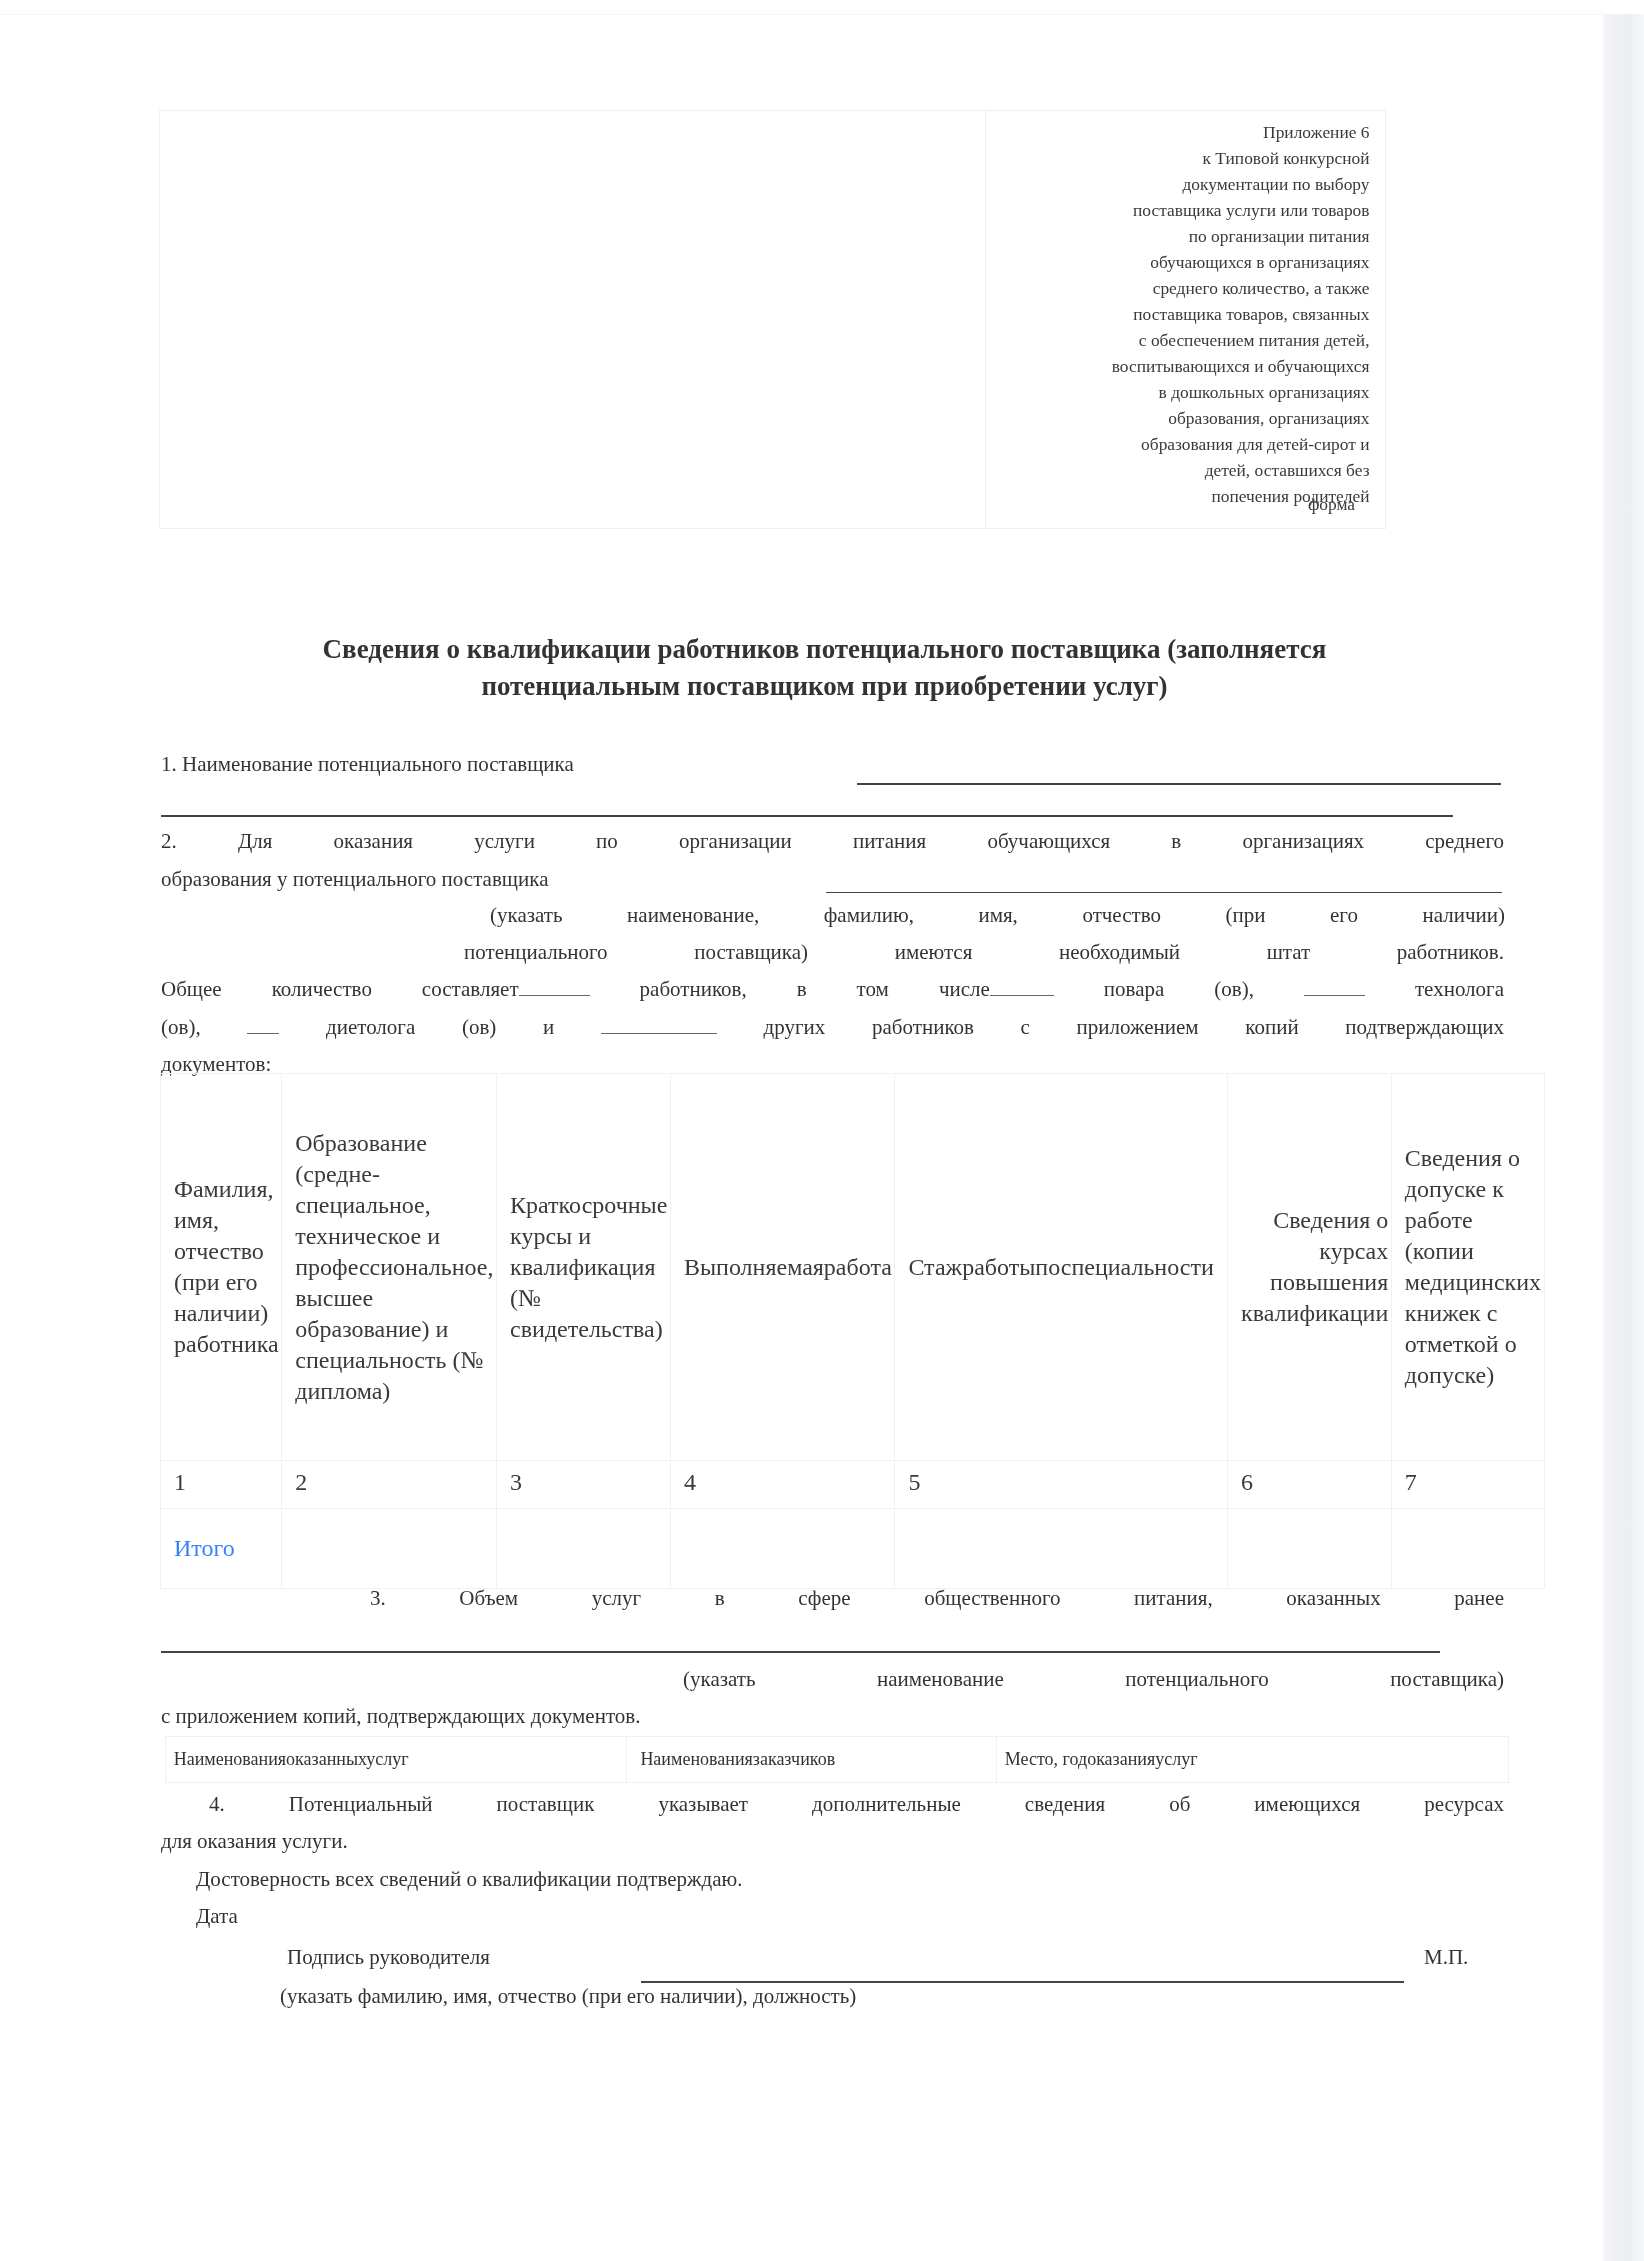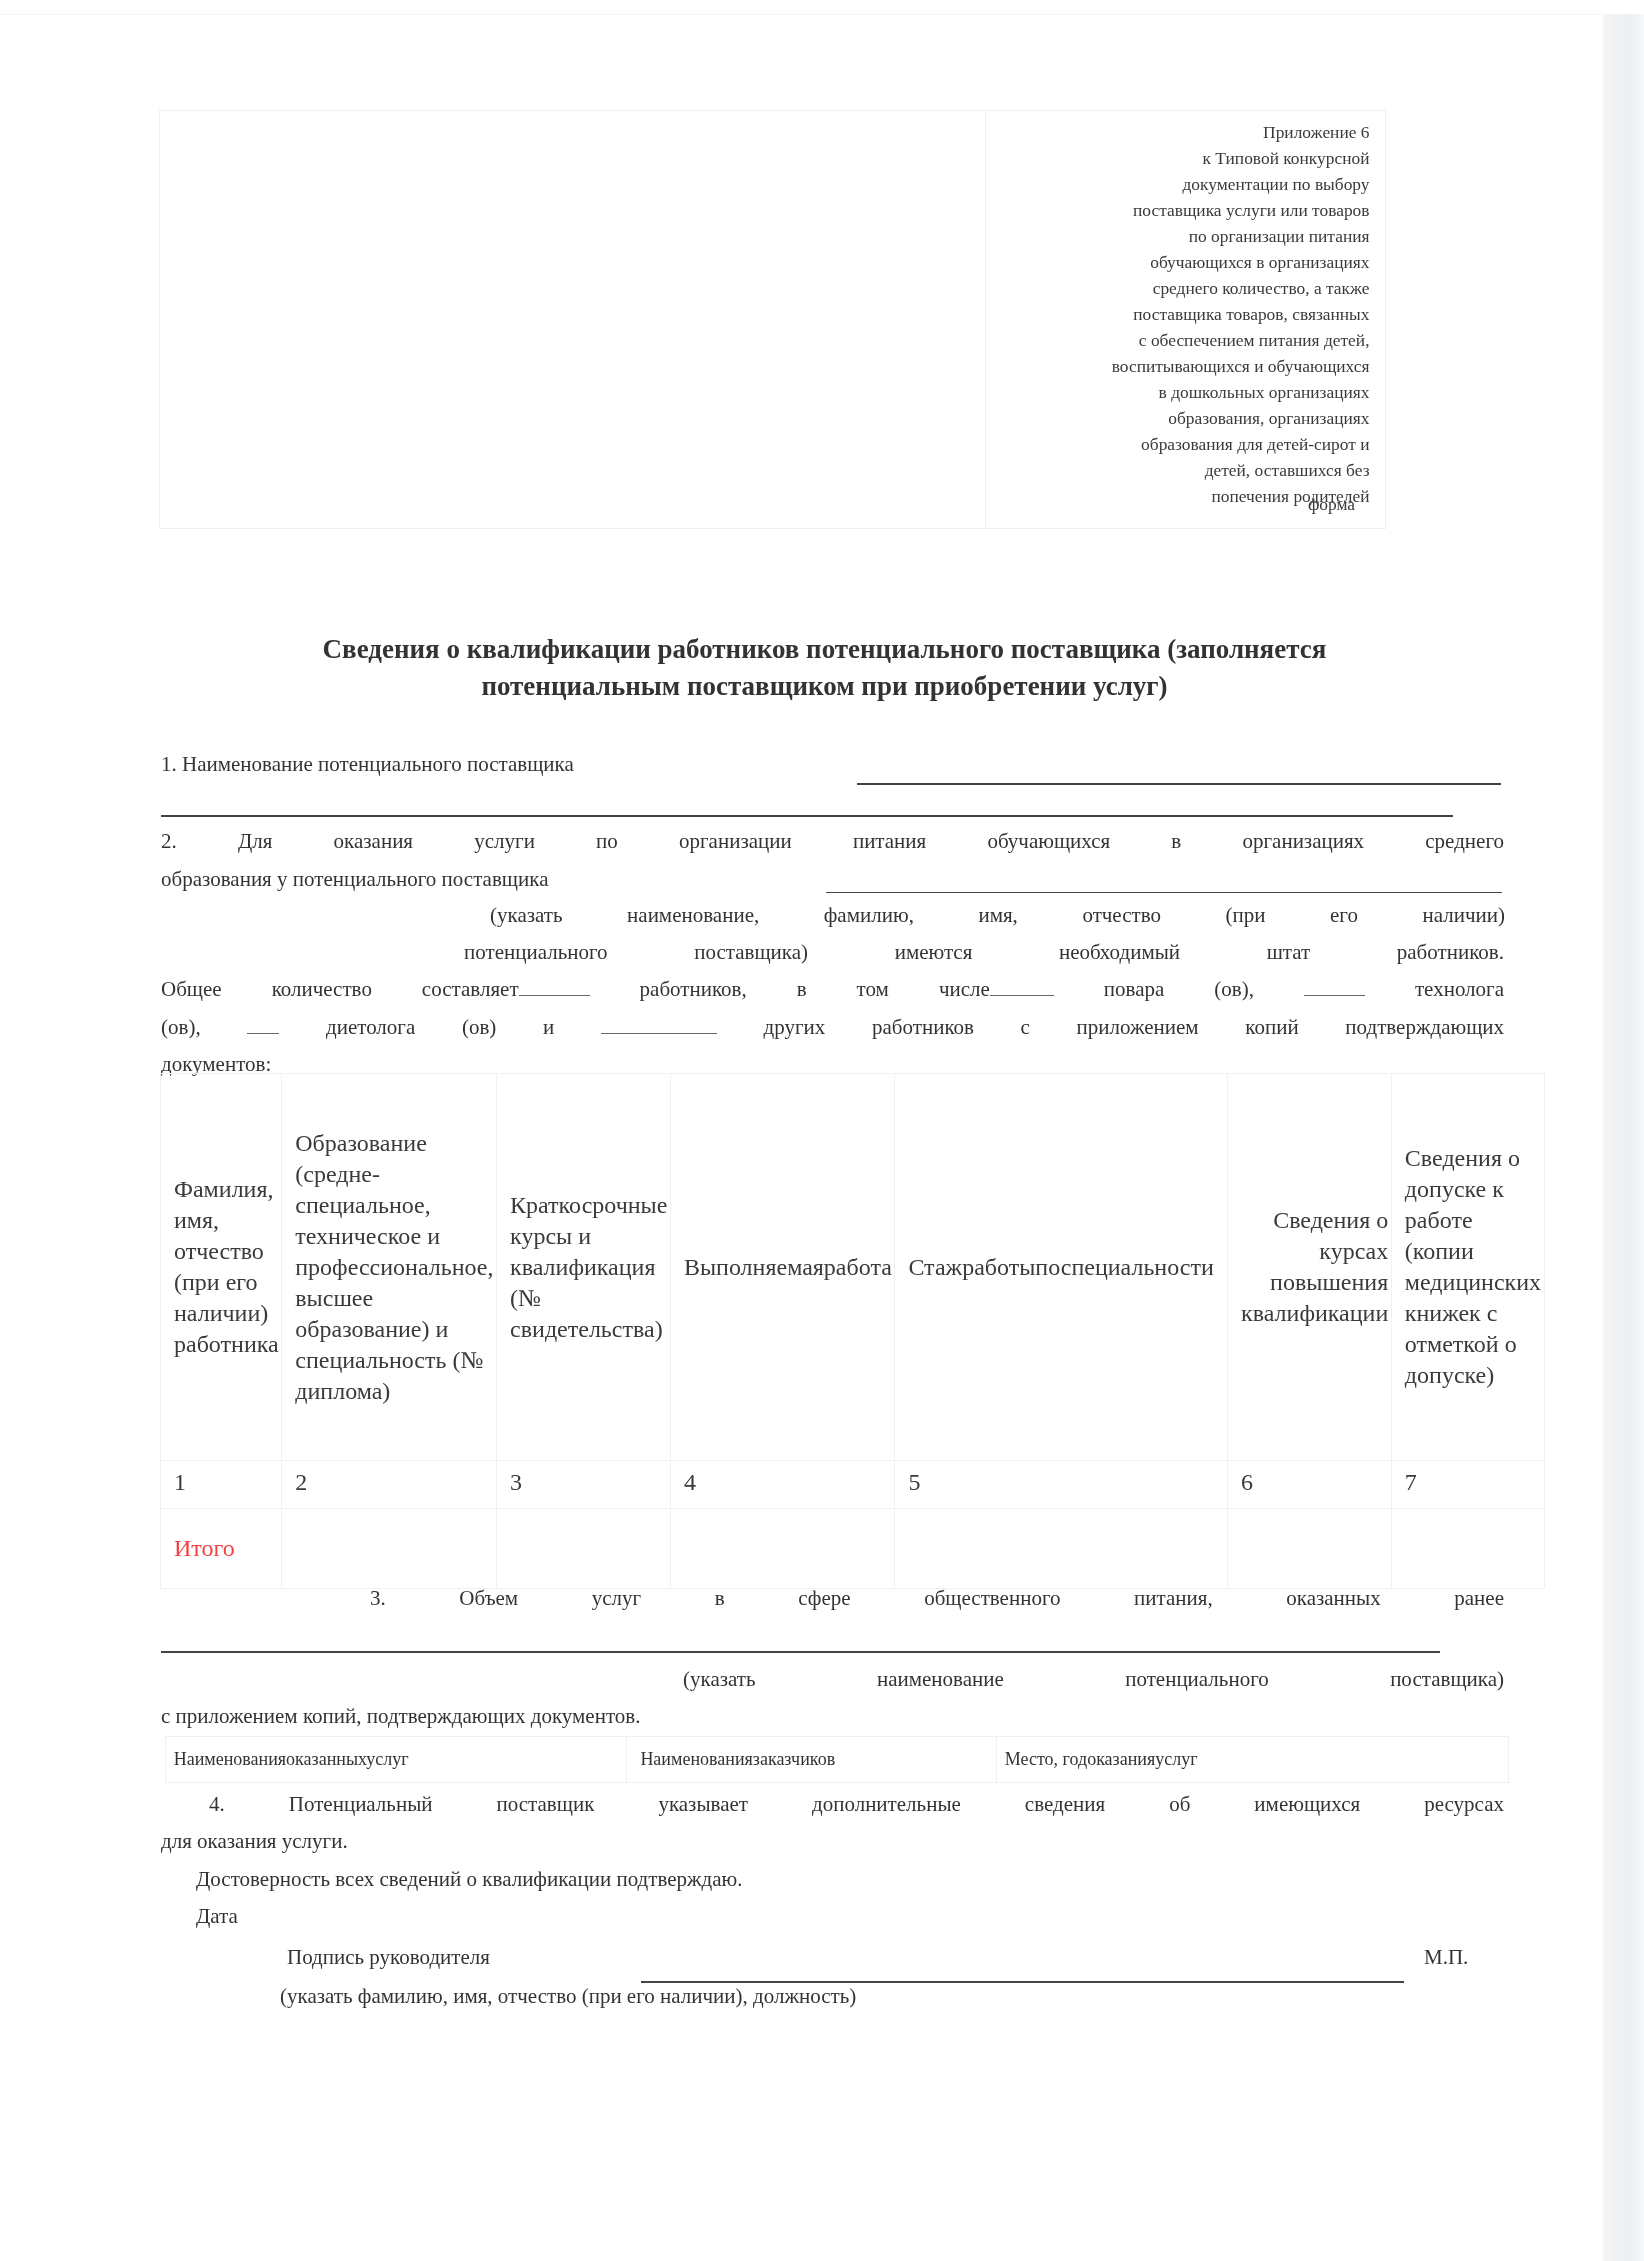--- a/index.html
+++ b/index.html
@@ -33,21 +33,21 @@
 
   .txt { position: absolute; font-size: 21px; line-height: 37px; color: #333; }
   .just { text-align: justify; text-align-last: justify; }
   .uline { position: absolute; height: 1.9px; background: #444; }
   .short-u { display: inline-block; border-bottom: 1.3px solid #666; height: 19.3px; vertical-align: baseline; }
 
   
   .stbl { position: absolute; left: 160px; top: 1073px; border-collapse: collapse; font-size: 24px; line-height: 31px; color: #3a3a3a; }
   .stbl td { vertical-align: middle; padding: 1.3px 2.6px 1.3px 13px; border: 0.6px solid #f0f1f3; }
   .stbl .num td { vertical-align: top; height: 39px; padding-top: 6.4px; }
-  .stbl .total td { height: 77px; vertical-align: middle; color: #ef4444; }
+  .stbl .total td { height: 77px; vertical-align: middle; color: #3b82f6; }
 
   
   .svtbl { position: absolute; left: 165px; top: 1736px; width: 1344px; border-collapse: collapse; font-size: 18px; color: #333; }
   .svtbl td { border: 0.6px solid #eef0f2; height: 45px; padding: 0 7.7px; white-space: nowrap; }
 </style>
 </head>
 <body>
 
 <div class="scan-topline"></div>
 <div class="scan-edge"></div>

